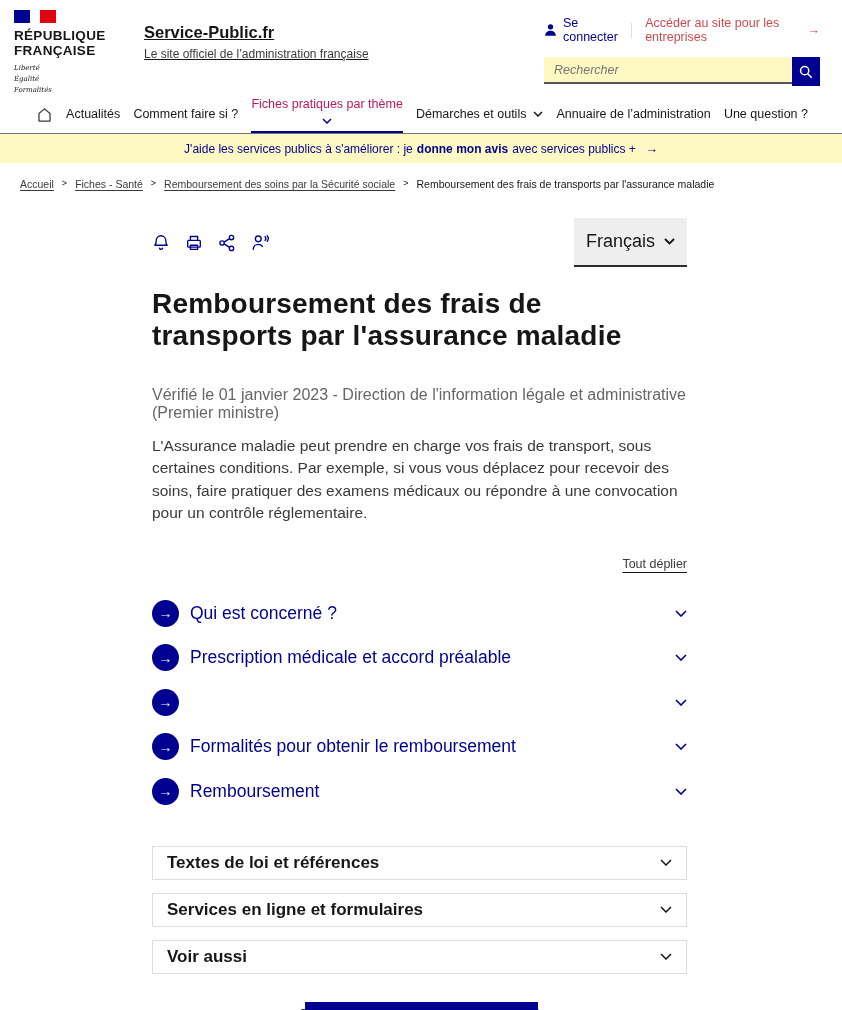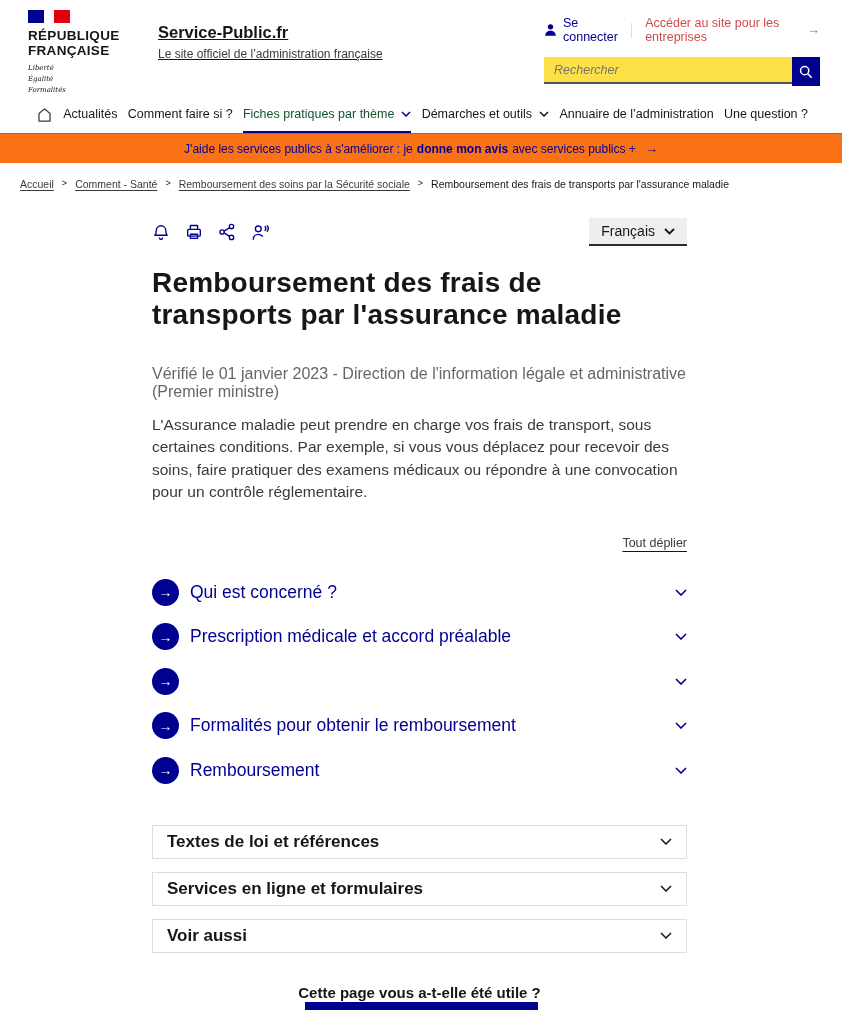--- a/index.html
+++ b/index.html
@@ -3,63 +3,63 @@
 <meta charset="utf-8">
 <style>
   * { box-sizing: border-box; margin: 0; padding: 0; }
   body {
     width: 842px; height: 1010px; margin: 0 auto; position: relative;
     background: #ffffff; overflow: hidden;
     font-family: "Liberation Sans", sans-serif; color: #161616;
   }
   
   .header { display: flex; align-items: flex-start; padding: 10px 22px 10px 14px; height: 97px; }
-  .logo-block { width: 102px; margin-left: 14px; }
+  .logo-block { width: 102px; }
   .flag { display: flex; height: 13px; width: 42px; margin-bottom: 5px; }
   .flag span:nth-child(1) { width: 16px; background: #000091; }
   .flag span:nth-child(2) { width: 10px; background: #ffffff; }
   .flag span:nth-child(3) { width: 16px; background: #e1000f; }
   .logo-title { font-weight: bold; font-size: 13.5px; line-height: 1.12; letter-spacing: .3px; color: #161616; }
   .motto { font-family: "DejaVu Serif", serif; font-style: italic; font-size: 7px; line-height: 1.55; margin-top: 5px; color: #161616; }
   .brand { margin-left: 28px; padding-top: 13px; text-decoration: underline; }
   .brand-title { font-size: 16.5px; font-weight: bold; color: #161616; }
   .brand-tagline { font-size: 12px; color: #3a3a3a; margin-top: 5px; }
   .header-right { margin-left: auto; width: 276px; padding-top: 6px; }
   .account-row { display: flex; align-items: center; justify-content: flex-end; gap: 9px; font-size: 12.5px; }
   .login-link { color: #000091; display: flex; align-items: center; gap: 6px; cursor: pointer; }
   .v-divider { width: 1px; height: 15px; background: #dddddd; margin: 0 4px; }
   .business-link { color: #cf4a4f; display: flex; align-items: center; gap: 6px; cursor: pointer; }
   .search-row { display: flex; margin-top: 13px; }
-  .search-input { flex: 1; height: 27px; background: #fde047; border: none; border-bottom: 2px solid #55555e;
+  .search-input { flex: 1; height: 27px; background: #fef9c3; border: none; border-bottom: 2px solid #55555e;
     font-family: "Liberation Sans", sans-serif; font-style: italic; font-size: 12.5px; color: #666; padding: 4px 10px; outline: none; }
   .search-btn { width: 28px; height: 29px; background: #000091; border: none; cursor: pointer;
     display: flex; align-items: center; justify-content: center; }
   
   .nav { display: flex; align-items: stretch; height: 37px; padding: 0 34px 0 36px;
     justify-content: space-between; border-bottom: 1px solid #737373; }
   .nav-item { display: flex; align-items: center; gap: 7px; font-size: 12.5px; color: #161616;
     border-bottom: 2px solid transparent; cursor: pointer; }
-  .nav-item.active { color: #14532d; border-bottom-color: #000091; }
+  .nav-item.active { color: #be185d; border-bottom-color: #000091; flex-direction: column; }
   .nav-home { display: flex; align-items: center; cursor: pointer; }
   
-  .banner { height: 29px; background: #f97316; display: flex; align-items: center; justify-content: center;
+  .banner { height: 29px; background: #fef9c3; display: flex; align-items: center; justify-content: center;
     font-size: 12px; color: #000091; gap: 4px; }
   .banner b { font-weight: bold; }
   .banner .arr { margin-left: 5px; font-size: 13px; }
   
   .breadcrumb { display: flex; align-items: center; gap: 8px; margin: 15px 20px 0 20px; font-size: 10.5px; flex-wrap: nowrap; }
   .crumb-link { color: #3a3a3a; text-decoration: underline; text-underline-offset: 2px; cursor: pointer; white-space: nowrap; }
   .crumb-sep { color: #161616; font-size: 9px; transform: translateY(-1px); }
   .crumb-current { color: #161616; white-space: nowrap; }
   
   .main { width: 535px; margin: 28px 0 0 152px; }
   .action-row { display: flex; align-items: center; }
   .icon-btn { margin-right: 15px; cursor: pointer; display: flex; align-items: center; }
   .lang-btn { margin-left: auto; background: #eeeeee; border: none; border-bottom: 2px solid #2a2a33;
-    padding: 5px 12px; font-size: 14px; color: #161616; display: flex; align-items: center; gap: 9px;
+    padding: 13px 12px; font-size: 18px; color: #161616; display: flex; align-items: center; gap: 9px;
     cursor: pointer; font-family: "Liberation Sans", sans-serif; }
   .title { font-size: 28px; font-weight: bold; line-height: 1.16; color: #161616; margin-top: 21px; letter-spacing: .2px; }
   .meta { font-size: 16px; color: #666666; margin-top: 33px; }
   .intro { font-size: 15.5px; color: #3a3a3a; line-height: 1.44; margin-top: 13px; }
   .expand-all { display: block; margin: 33px 0 0 auto; width: fit-content; background: none; border: none;
     font-family: "Liberation Sans", sans-serif; font-size: 12.5px; color: #3a3a3a; cursor: pointer;
     text-decoration: underline; text-underline-offset: 4px; text-decoration-color: #161616; }
   .sections { margin-top: 20px; }
   .section-row { display: flex; align-items: center; height: 44.5px; cursor: pointer; }
   .arrow-circle { width: 27px; height: 27px; border-radius: 50%; background: #000091; color: #ffffff;
@@ -173,21 +173,21 @@
 <div class="banner">
   <span>J'aide les services publics à s'améliorer : je</span>
   <b>donne mon avis</b>
   <span>avec services publics +</span>
   <span class="arr">→</span>
 </div>
 
 <div class="breadcrumb">
   <span class="crumb-link">Accueil</span>
   <span class="crumb-sep">&gt;</span>
-  <span class="crumb-link">Comment - Santé</span>
+  <span class="crumb-link">Fiches - Santé</span>
   <span class="crumb-sep">&gt;</span>
   <span class="crumb-link">Remboursement des soins par la Sécurité sociale</span>
   <span class="crumb-sep">&gt;</span>
   <span class="crumb-current">Remboursement des frais de transports par l'assurance maladie</span>
 </div>
 
 <main class="main">
 
   <div class="action-row">
     <span class="icon-btn">

